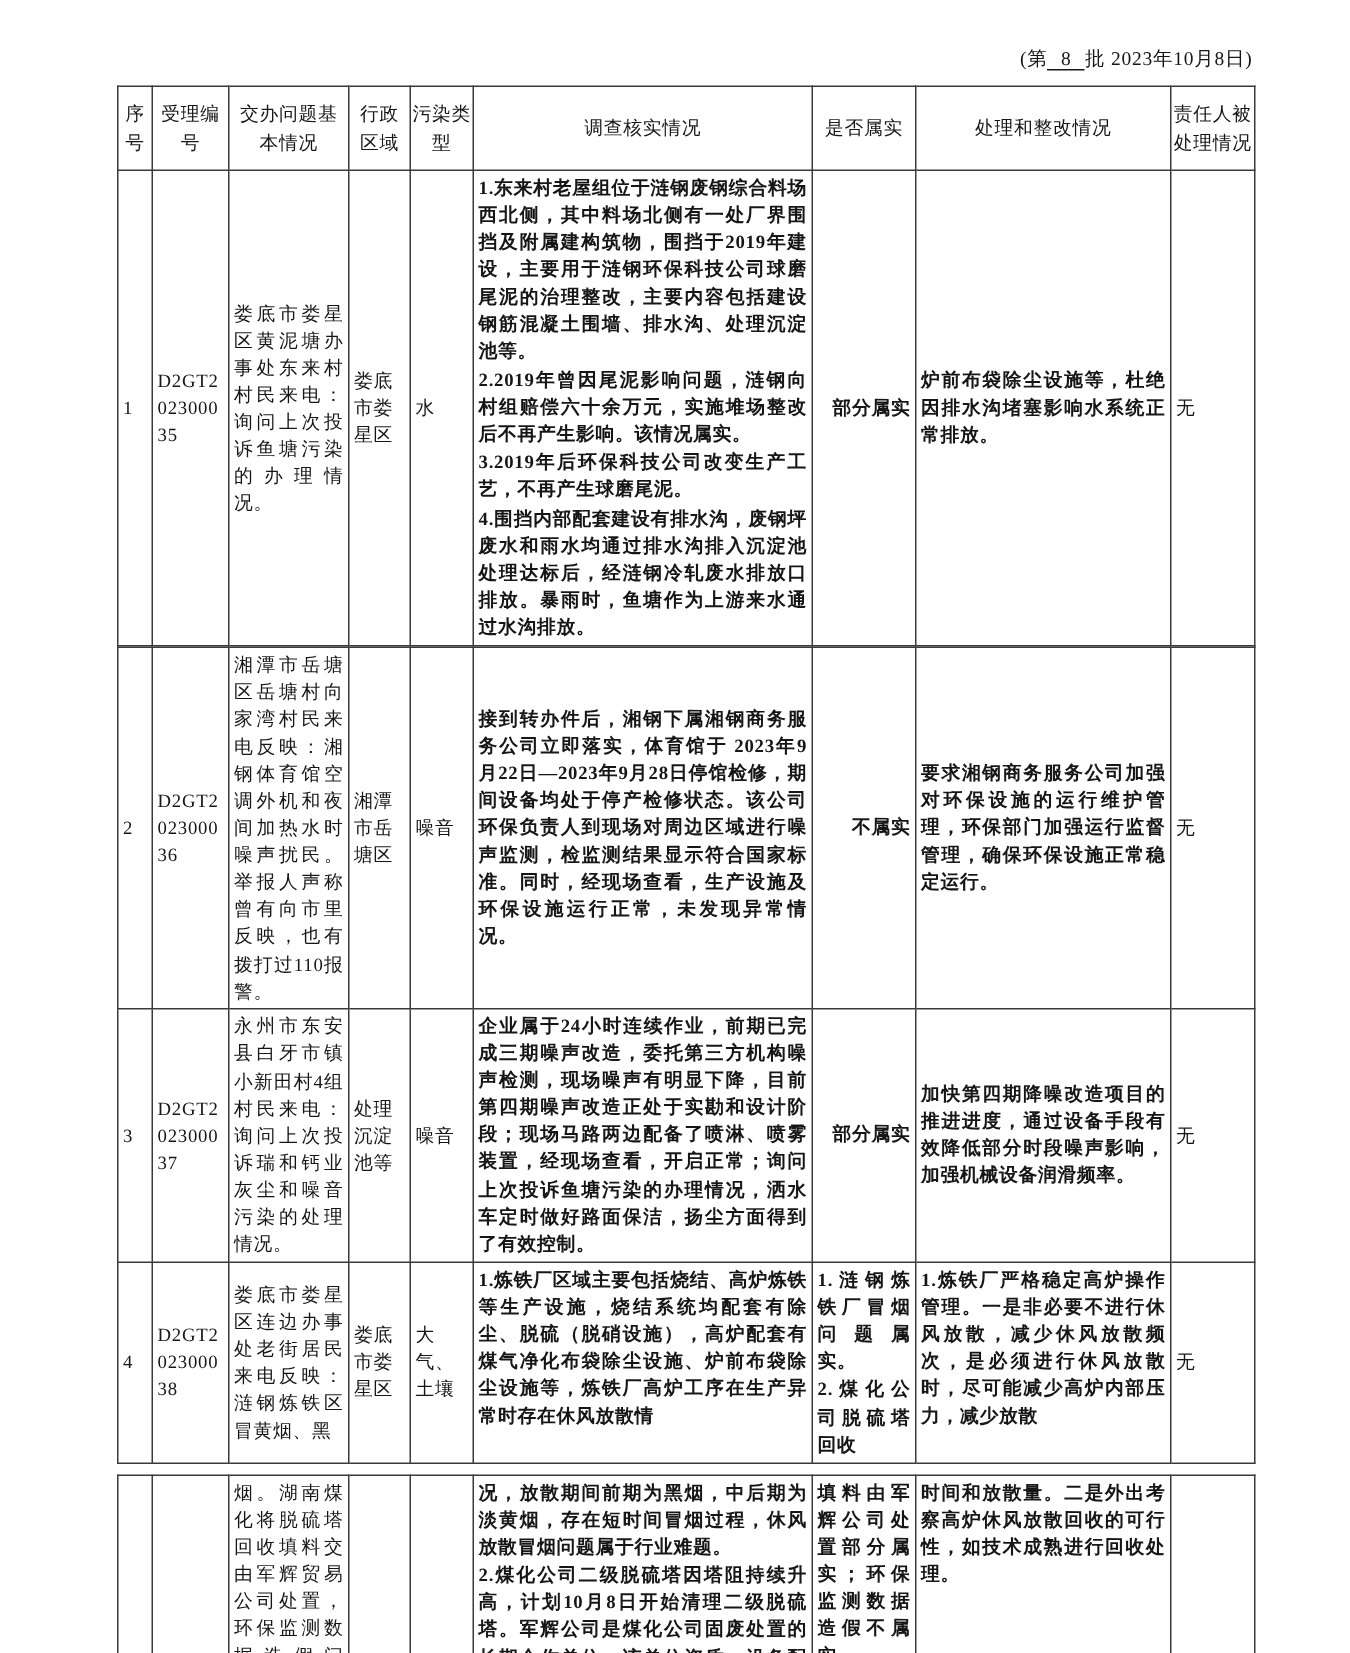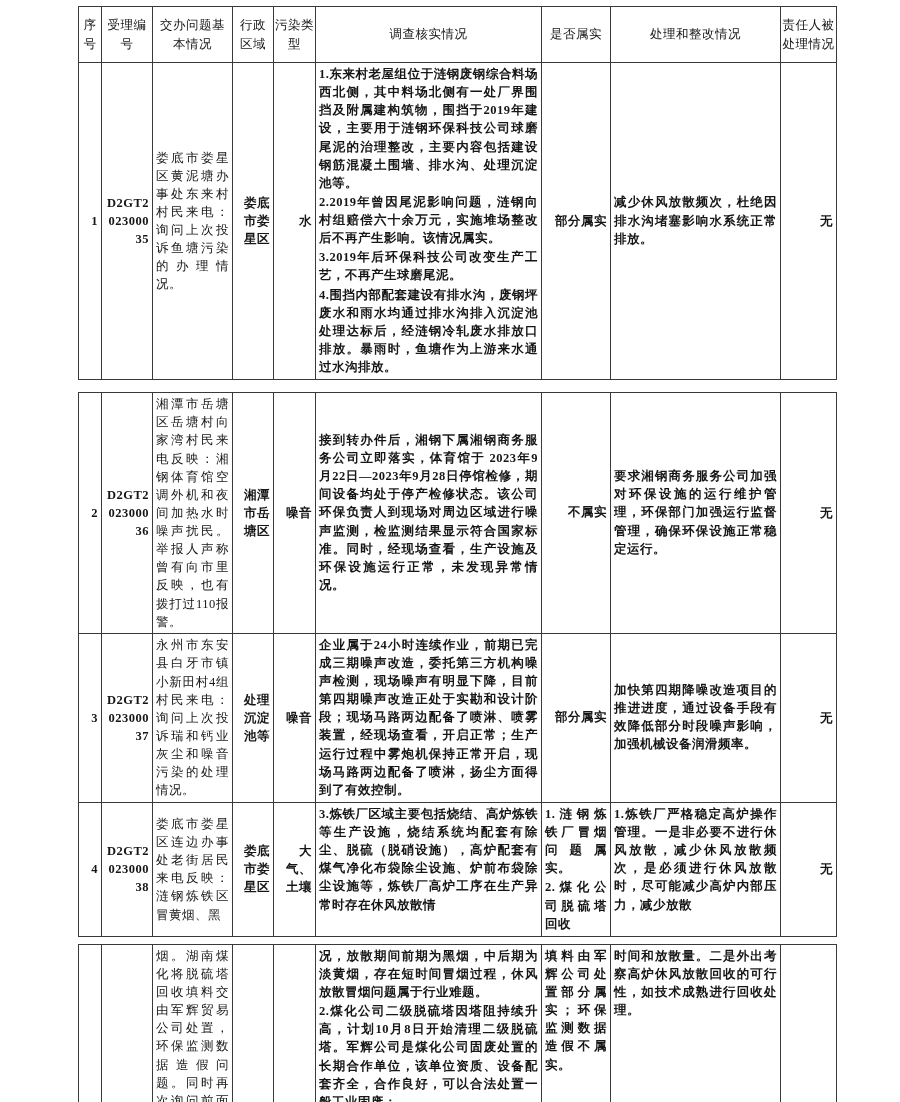--- a/index.html
+++ b/index.html
@@ -13,47 +13,48 @@
     letter-spacing:1.5px; margin:4px 0 0 0;
   }
   .batch-line {
     text-align:right; font-size:13px; margin:24px 2px 9px 0; letter-spacing:0.5px;
   }
   .batch-num { border-bottom:1px solid #161616; padding:0 9px; }
   table.report {
     border-collapse:collapse; table-layout:fixed; width:759px;
     font-size:12.5px;
   }
-  #block-0 { margin-bottom:12px; }
+  #block-0 { }
   #block-1 { margin-bottom:7px; }
   th, td {
     border:1px solid #3a3a3a; padding:2px 3px; line-height:1.45;
     font-weight:normal; word-break:break-all; letter-spacing:0.5px;
   }
   th { text-align:center; vertical-align:middle; height:51px; padding:2px 1px; }
   td { vertical-align:middle; text-align:justify; text-justify:inter-character; }
-  td.c0, td.c1, td.c3, td.c4, td.c8 { text-align:right;font-weight:bold; }
+  td.c0, td.c1, td.c3, td.c4, td.c8 { text-align:left; }
   td.c2 { text-align:justify; }
   td.c6 { text-align:right; }
   tr.row-4 td.c6, tr.row-cont td.c6 { text-align:justify; vertical-align:top;margin-top:30px; }
   tr.row-4 td.c5, tr.row-4 td.c7 { vertical-align:top; }
   tr.row-cont td { vertical-align:top; }
   tr.row-cont td.c0, tr.row-cont td.c1, tr.row-cont td.c3,
   tr.row-cont td.c4, tr.row-cont td.c8 { vertical-align:middle; }
   tr.row-1 > td { height:253px; }
   tr.row-2 > td { height:201px; }
   tr.row-3 > td { height:144px; }
   tr.row-4 > td { height:95px; }
   tr.row-cont > td { height:248px; }
   .para { margin:0 0 1px 0;font-weight:bold; }
 </style>
 </head>
 <body>
 
 <div class="page">
+  <div class="batch-line"><span>(第</span><span class="batch-num">8</span><span>批 2023年10月8日)</span></div>
 
   <table class="report" id="block-0">
     <colgroup>
       <col style="width:23px">
         <col style="width:51px">
         <col style="width:80px">
       <col style="width:41px">
         <col style="width:42px">
         <col style="width:226px">
       <col style="width:69px">
@@ -83,21 +84,21 @@
           <td class="c5">
             <div class="para">1.东来村老屋组位于涟钢废钢综合料场西北侧，其中料场北侧有一处厂界围挡及附属建构筑物，围挡于2019年建设，主要用于涟钢环保科技公司球磨尾泥的治理整改，主要内容包括建设钢筋混凝土围墙、排水沟、处理沉淀池等。</div>
             <div class="para">2.2019年曾因尾泥影响问题，涟钢向村组赔偿六十余万元，实施堆场整改后不再产生影响。该情况属实。</div>
             <div class="para">3.2019年后环保科技公司改变生产工艺，不再产生球磨尾泥。</div>
             <div class="para">4.围挡内部配套建设有排水沟，废钢坪废水和雨水均通过排水沟排入沉淀池处理达标后，经涟钢冷轧废水排放口排放。暴雨时，鱼塘作为上游来水通过水沟排放。</div>
           </td>
           <td class="c6">
             <div class="para">部分属实</div>
           </td>
           <td class="c7">
-            <div class="para">减少休风放散频次，杜绝因排水沟堵塞影响水系统正常排放。</div>
+            <div class="para">炉前布袋除尘设施等，杜绝因排水沟堵塞影响水系统正常排放。</div>
           </td>
           <td class="c8">无</td>
         </tr>
       </tbody>
   </table>
 
   <table class="report" id="block-1">
     <colgroup>
       <col style="width:23px">
         <col style="width:51px">
@@ -127,38 +128,38 @@
           </td>
           <td class="c8">无</td>
         </tr>
         <tr class="row-3">
           <td class="c0">3</td>
           <td class="c1">D2GT202300037</td>
           <td class="c2">永州市东安县白牙市镇小新田村4组村民来电：询问上次投诉瑞和钙业灰尘和噪音污染的处理情况。</td>
           <td class="c3">处理沉淀池等</td>
           <td class="c4">噪音</td>
           <td class="c5">
-            <div class="para">企业属于24小时连续作业，前期已完成三期噪声改造，委托第三方机构噪声检测，现场噪声有明显下降，目前第四期噪声改造正处于实勘和设计阶段；现场马路两边配备了喷淋、喷雾装置，经现场查看，开启正常；生产运行过程中雾炮机保持正常开启，现场马路两边配备了喷淋，扬尘方面得到了有效控制。</div>
+            <div class="para">企业属于24小时连续作业，前期已完成三期噪声改造，委托第三方机构噪声检测，现场噪声有明显下降，目前第四期噪声改造正处于实勘和设计阶段；现场马路两边配备了喷淋、喷雾装置，经现场查看，开启正常；询问上次投诉鱼塘污染的办理情况，洒水车定时做好路面保洁，扬尘方面得到了有效控制。</div>
           </td>
           <td class="c6">
             <div class="para">部分属实</div>
           </td>
           <td class="c7">
             <div class="para">加快第四期降噪改造项目的推进进度，通过设备手段有效降低部分时段噪声影响，加强机械设备润滑频率。</div>
           </td>
           <td class="c8">无</td>
         </tr>
         <tr class="row-4">
           <td class="c0">4</td>
           <td class="c1">D2GT202300038</td>
           <td class="c2">娄底市娄星区连边办事处老街居民来电反映：涟钢炼铁区冒黄烟、黑</td>
           <td class="c3">娄底市娄星区</td>
           <td class="c4">大气、土壤</td>
           <td class="c5">
-            <div class="para">3.炼铁厂区域主要包括烧结、高炉炼铁等生产设施，烧结系统均配套有除尘、脱硫（脱硝设施），高炉配套有煤气净化布袋除尘设施、炉前布袋除尘设施等，炼铁厂高炉工序在生产异常时存在休风放散情</div>
+            <div class="para">1.炼铁厂区域主要包括烧结、高炉炼铁等生产设施，烧结系统均配套有除尘、脱硫（脱硝设施），高炉配套有煤气净化布袋除尘设施、炉前布袋除尘设施等，炼铁厂高炉工序在生产异常时存在休风放散情</div>
           </td>
           <td class="c6">
             <div class="para">1.涟钢炼铁厂冒烟问题属实。</div>
             <div class="para">2.煤化公司脱硫塔回收</div>
           </td>
           <td class="c7">
             <div class="para">1.炼铁厂严格稳定高炉操作管理。一是非必要不进行休风放散，减少休风放散频次，是必须进行休风放散时，尽可能减少高炉内部压力，减少放散</div>
           </td>
           <td class="c8">无</td>
         </tr>

